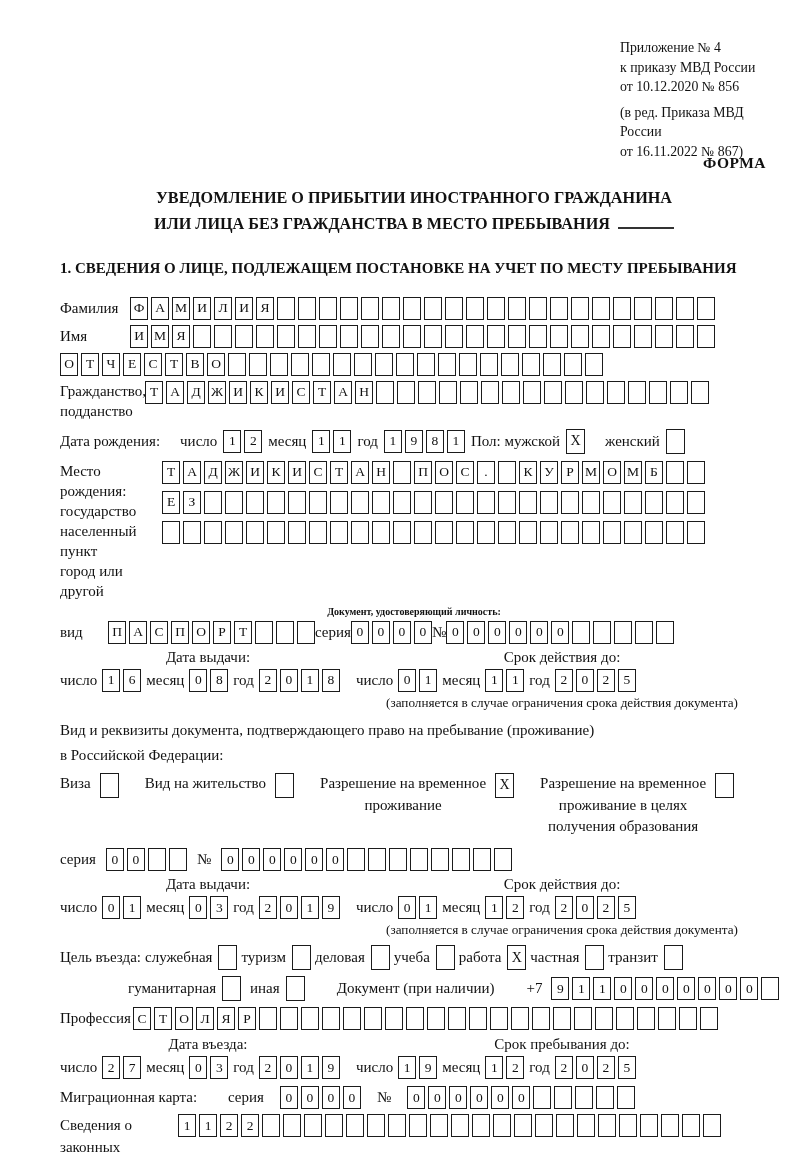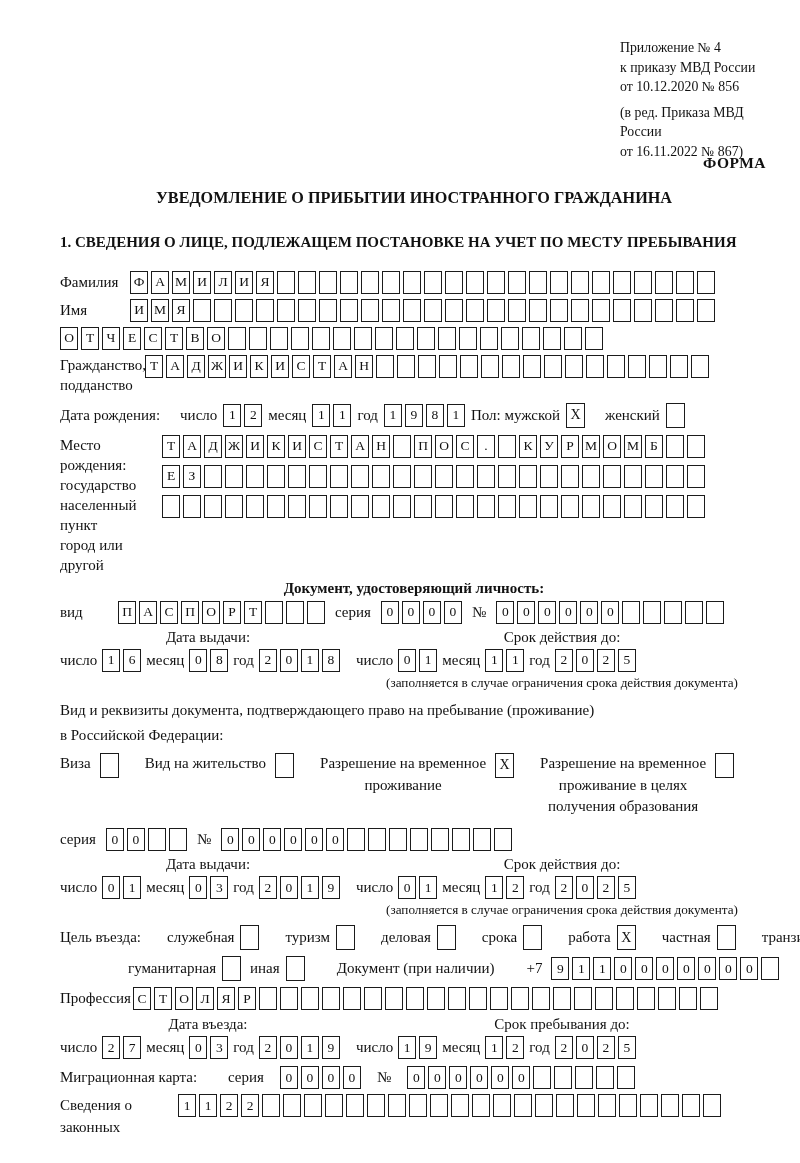--- a/index.html
+++ b/index.html
@@ -28,41 +28,42 @@
   .dates-pair{display:flex;margin-bottom:7px;}
   .date-col1{width:296px;flex-shrink:0;}
   .date-col2{flex:1;}
   .date-line{display:flex;align-items:center;gap:5px;}
   .date-note{font-size:13.2px;white-space:nowrap;margin-top:3px;text-align:center;}
   .intro{font-size:15px;line-height:1.7;margin-bottom:4px;}
   .permit-row{display:flex;align-items:flex-start;margin-bottom:10px;}
   .permit-opt{display:flex;align-items:flex-start;gap:9px;}
   .permit-text{font-size:15px;text-align:center;line-height:1.45;}
   .purp{display:flex;align-items:center;gap:6px;}
-  .doc-head{text-align:center;font-weight:bold;font-size:15px;margin:2px 0 4px 0;}
+  .doc-head{text-align:center;font-weight:bold;font-size:10px;margin:2px 0 4px 0;}
   .reps{display:flex;align-items:flex-start;margin-top:4px;}
 </style>
 </head>
 <body>
 
 <div class="page">
 
   <div class="hdr">
     <div class="appendix">
       <div>Приложение № 4</div>
       <div>к приказу МВД России</div>
       <div>от 10.12.2020 № 856</div>
       <div class="amend">(в ред. Приказа МВД России</div>
       <div>от 16.11.2022 № 867)</div>
     </div>
     <div class="forma">ФОРМА</div>
   </div>
 
   <div class="title">
     <div>УВЕДОМЛЕНИЕ О ПРИБЫТИИ ИНОСТРАННОГО ГРАЖДАНИНА</div>
+    <div><span>ИЛИ ЛИЦА БЕЗ ГРАЖДАНСТВА В МЕСТО ПРЕБЫВАНИЯ</span><span class="blank-line"></span></div>
   </div>
 
   <div class="sect">1. СВЕДЕНИЯ О ЛИЦЕ, ПОДЛЕЖАЩЕМ ПОСТАНОВКЕ НА УЧЕТ ПО МЕСТУ ПРЕБЫВАНИЯ</div>
 
   <div class="row">
     <span class="lbl" style="width:70px">Фамилия</span>
     <span class="boxrow">
         <span class="cell">Ф</span>
         <span class="cell">А</span>
         <span class="cell">М</span>
@@ -311,21 +312,21 @@
           <span class="cell"></span>
           <span class="cell"></span>
           <span class="cell"></span>
           <span class="cell"></span>
           <span class="cell"></span>
         </span>
     </span>
   </div>
 
   <div class="doc-head">Документ, удостоверяющий личность:</div>
-  <div class="row" style="gap:10px">
+  <div class="row" style="">
     <span class="lbl" style="width:48px">вид</span>
     <span class="boxrow">
         <span class="cell">П</span>
         <span class="cell">А</span>
         <span class="cell">С</span>
         <span class="cell">П</span>
         <span class="cell">О</span>
         <span class="cell">Р</span>
         <span class="cell">Т</span>
         <span class="cell"></span>
@@ -502,36 +503,36 @@
             <span class="cell">2</span>
             <span class="cell">0</span>
             <span class="cell">2</span>
             <span class="cell">5</span>
           </span>
       </div>
       <div class="date-note">(заполняется в случае ограничения срока действия документа)</div>
     </div>
   </div>
 
-  <div class="row" style="gap:26px;margin-top:6px;">
+  <div class="row" style="gap:4px;margin-top:6px;">
     <span class="lbl">Цель въезда:</span>
     <span class="purp">
         <span class="lbl">служебная</span>
         <span class="checkbox"></span>
       </span>
     <span class="purp">
         <span class="lbl">туризм</span>
         <span class="checkbox"></span>
       </span>
     <span class="purp">
         <span class="lbl">деловая</span>
         <span class="checkbox"></span>
       </span>
     <span class="purp">
-        <span class="lbl">срока</span>
+        <span class="lbl">учеба</span>
         <span class="checkbox"></span>
       </span>
     <span class="purp">
         <span class="lbl">работа</span>
         <span class="checkbox">X</span>
       </span>
     <span class="purp">
         <span class="lbl">частная</span>
         <span class="checkbox"></span>
       </span>

